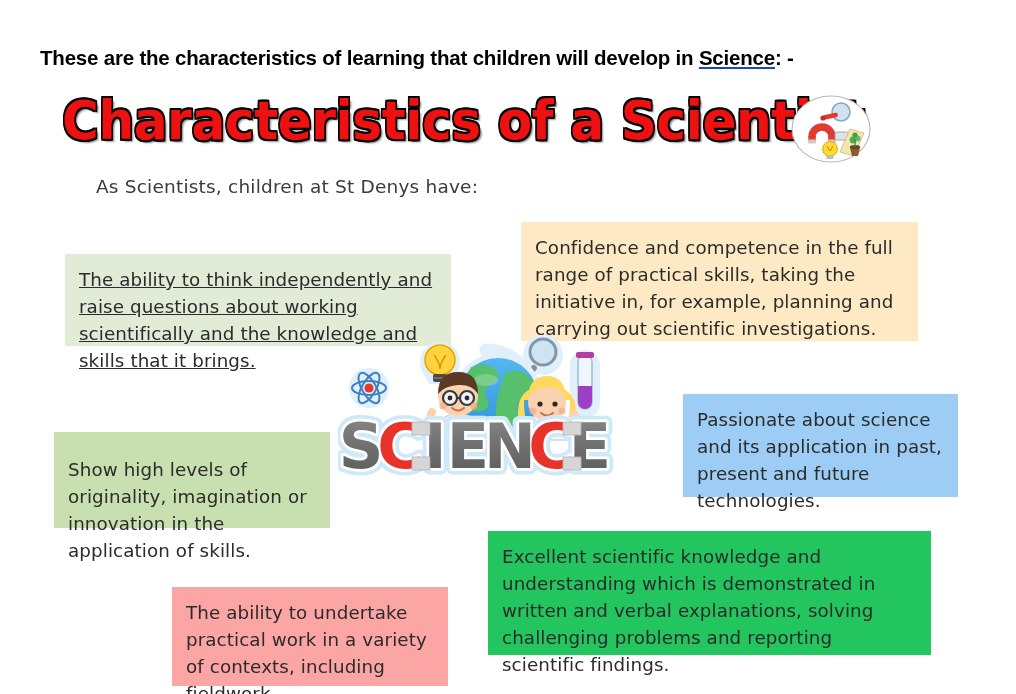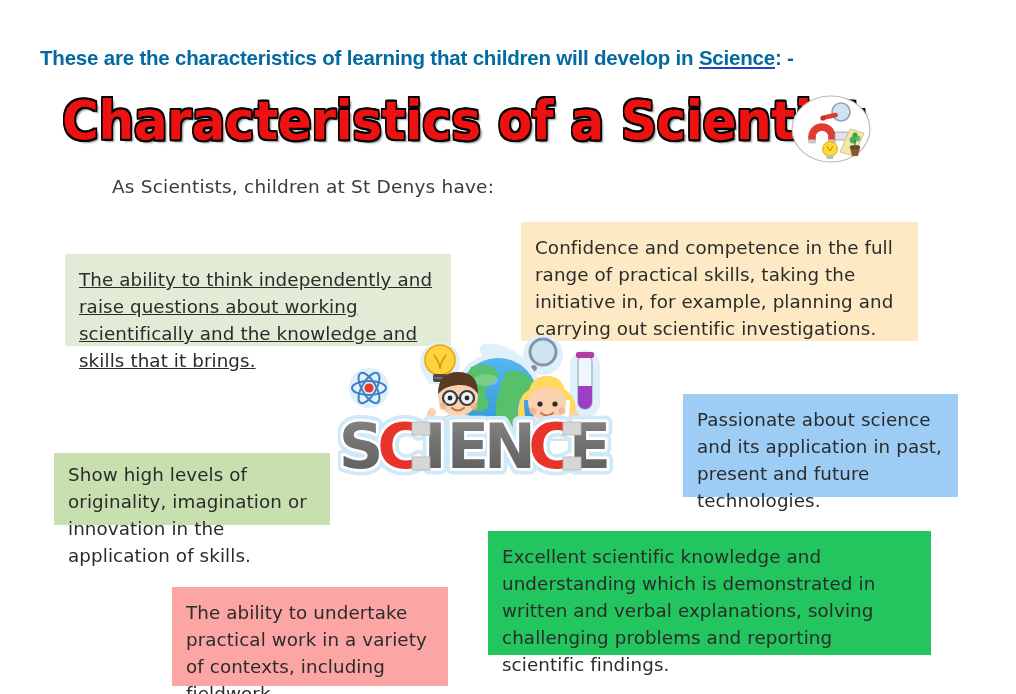--- a/index.html
+++ b/index.html
@@ -19,21 +19,21 @@
 
   
   .header-line {
     position: absolute;
     left: 40px;
     top: 46px;
     font-family: "Liberation Sans", sans-serif;
     font-weight: bold;
     font-size: 20.5px;
     letter-spacing: -0.2px;
-    color: #0369a1;
+    color: #000000;
     white-space: nowrap;
   }
   .header-line .hl-underline {
     text-decoration: underline;
     text-decoration-color: #1b46c2;
     text-underline-offset: 2px;
     text-decoration-thickness: 2px;
   }
 
   
@@ -68,21 +68,21 @@
     position: absolute;
     left: 790px;
     top: 94px;
     width: 82px;
     height: 70px;
   }
 
   
   .subtitle {
     position: absolute;
-    left: 112px;
+    left: 96px;
     top: 176px;
     font-family: "DejaVu Sans", sans-serif;
     font-size: 18.5px;
     color: #3b3b3b;
     letter-spacing: 0.2px;
     white-space: nowrap;
   }
 
   
   .tbox {
@@ -93,22 +93,22 @@
     line-height: 27px;
     color: #2b2b2b;
     letter-spacing: 0.1px;
     padding: 12px 14px 12px 14px;
     margin-top: 26px;
   }
 
   #box-think      { left: 65px;  top: 228px; width: 386px;  height: 92px;  background: #e2ebd6; text-decoration: underline; }
   #box-confidence { left: 521px; top: 196px; width: 397px;  height: 119px; background: #fdeac4; }
   #box-passionate { left: 683px; top: 368px; width: 275px;  height: 103px; background: #9dcdf5; }
-  #box-originality{ left: 54px;  top: 427px; width: 276px;  height: 72px;  background: #c8dfb0;
-                    padding-top: 8px; }
+  #box-originality{ left: 54px;  top: 406px; width: 276px;  height: 96px;  background: #c8dfb0;
+                    padding-top: 24px; }
   #box-excellent  { left: 488px; top: 505px; width: 443px;  height: 124px; background: #22c55e; }
   #box-practical  { left: 172px; top: 561px; width: 276px;  height: 99px;  background: #fca5a5; }
 
   
   .science-graphic {
     position: absolute;
     left: 338px;
     top: 322px;
     width: 296px;
     height: 162px;

